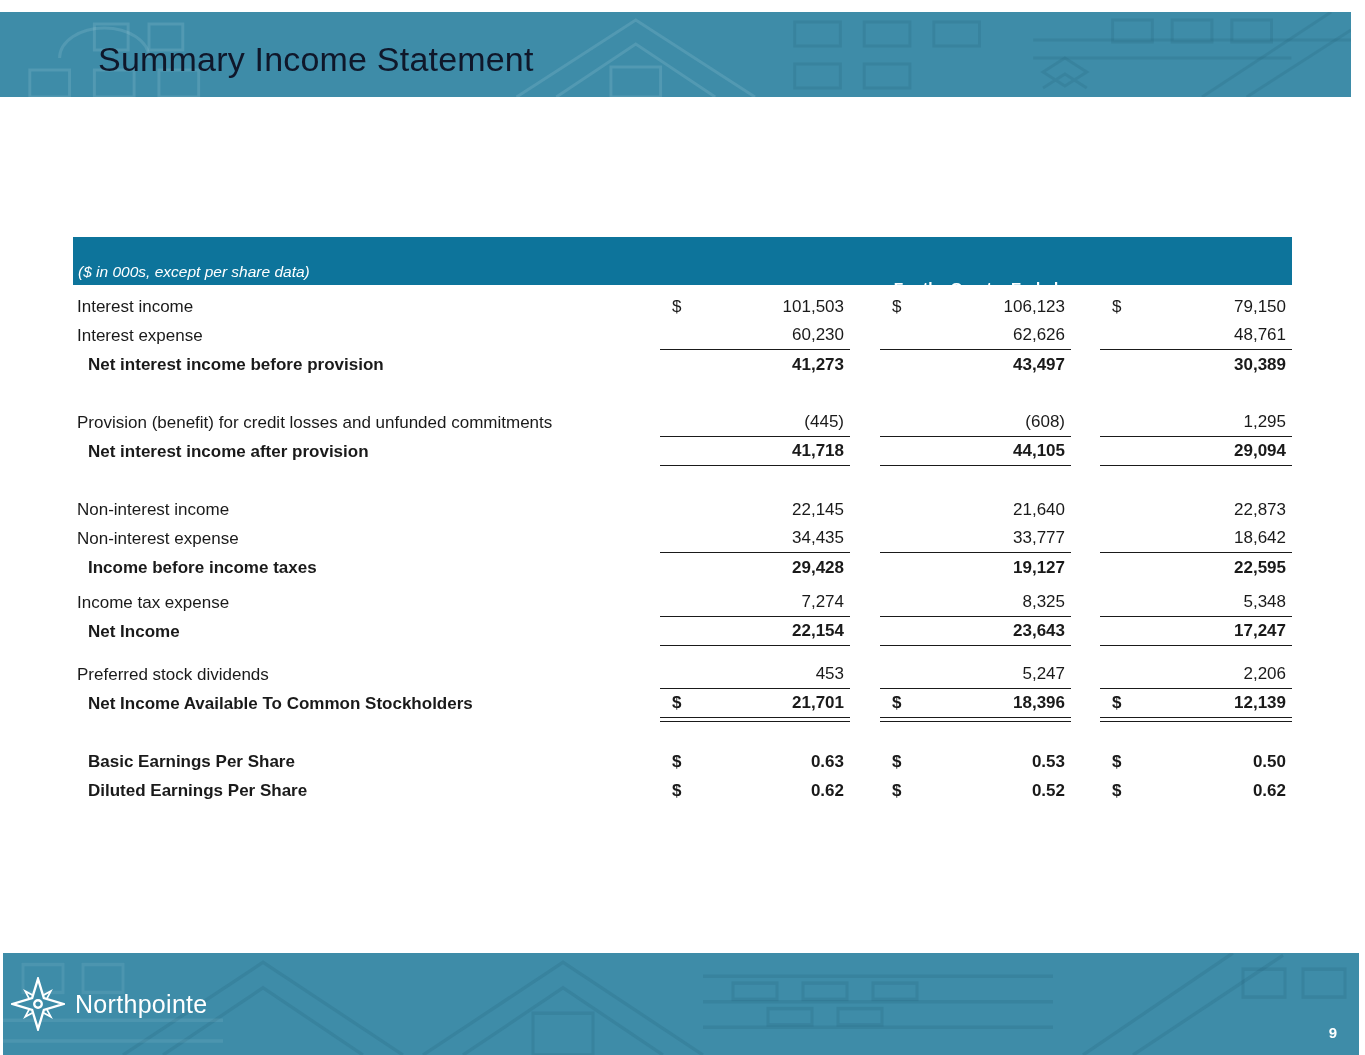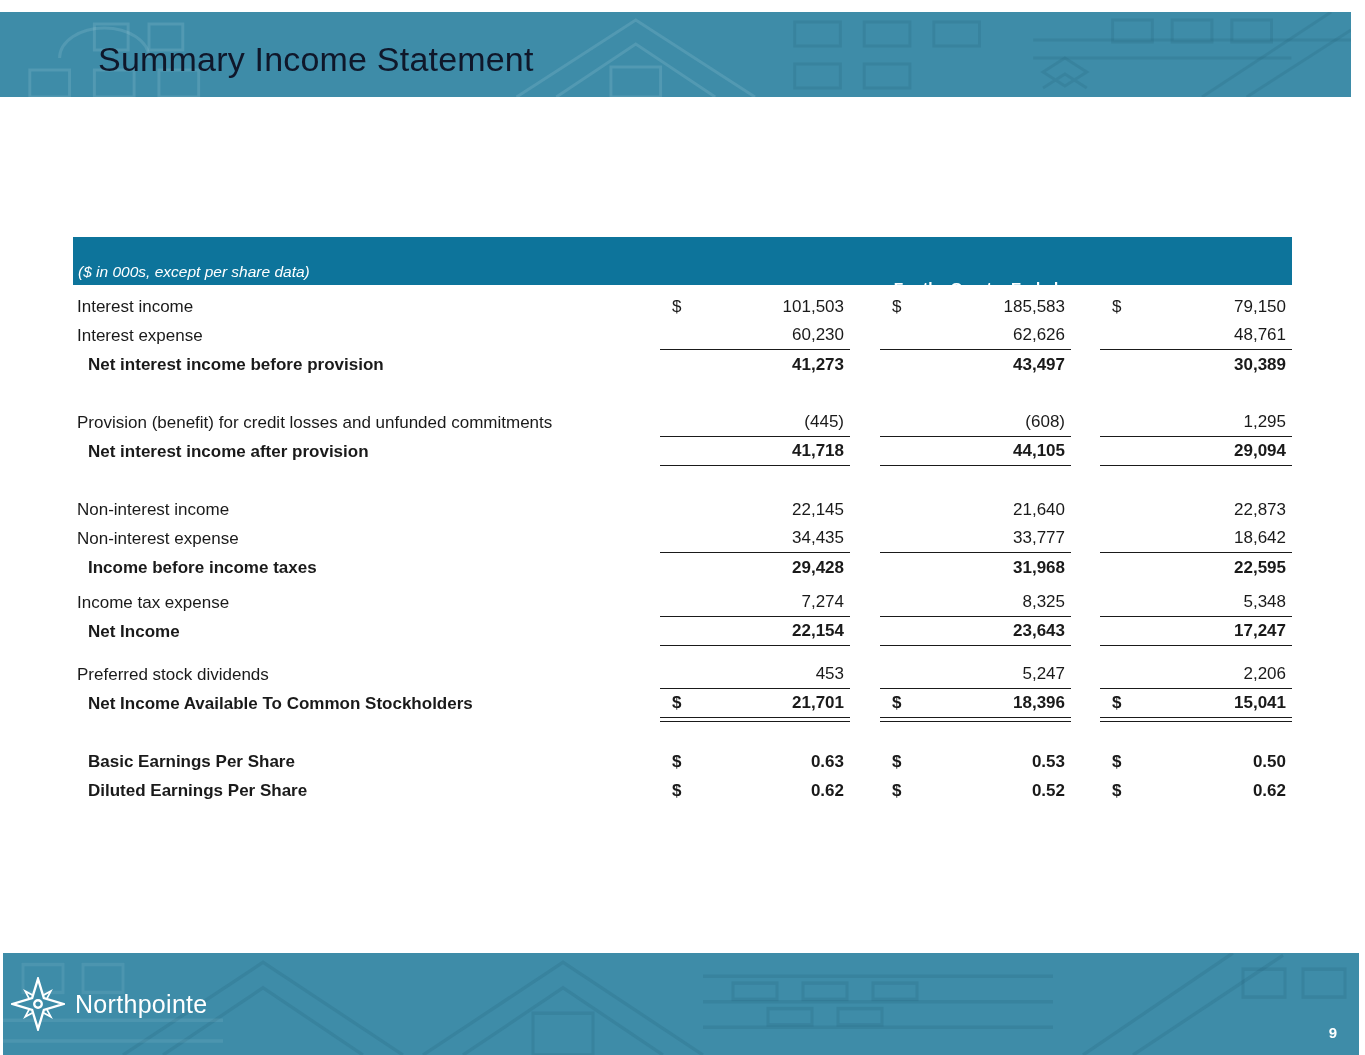--- a/index.html
+++ b/index.html
@@ -106,21 +106,21 @@
     <div class="tbody" id="tbody">
   <div class="row">
     <div class="label">Interest income</div>
     <div class="grp">
       <span class="dollar">$</span>
       <span class="val">101,503</span>
     </div>
     <div></div>
     <div class="grp">
       <span class="dollar">$</span>
-      <span class="val">185,583</span>
+      <span class="val">106,123</span>
     </div>
     <div></div>
     <div class="grp">
       <span class="dollar">$</span>
       <span class="val">79,150</span>
     </div>
   </div>
 
   <div class="row">
     <div class="label">Interest expense</div>
@@ -232,21 +232,21 @@
 
   <div class="row bold">
     <div class="label">Income before income taxes</div>
     <div class="grp">
       <span class="dollar"></span>
       <span class="val">29,428</span>
     </div>
     <div></div>
     <div class="grp">
       <span class="dollar"></span>
-      <span class="val">31,968</span>
+      <span class="val">19,127</span>
     </div>
     <div></div>
     <div class="grp">
       <span class="dollar"></span>
       <span class="val">22,595</span>
     </div>
   </div>
 <div class="spacer" style="height: 6px;"></div>
   <div class="row">
     <div class="label">Income tax expense</div>
@@ -309,21 +309,21 @@
       <span class="val">21,701</span>
     </div>
     <div></div>
     <div class="grp u2">
       <span class="dollar">$</span>
       <span class="val">18,396</span>
     </div>
     <div></div>
     <div class="grp u2">
       <span class="dollar">$</span>
-      <span class="val">15,041</span>
+      <span class="val">12,139</span>
     </div>
   </div>
 <div class="spacer" style="height: 29px;"></div>
   <div class="row bold">
     <div class="label">Basic Earnings Per Share</div>
     <div class="grp">
       <span class="dollar">$</span>
       <span class="val">0.63</span>
     </div>
     <div></div>

